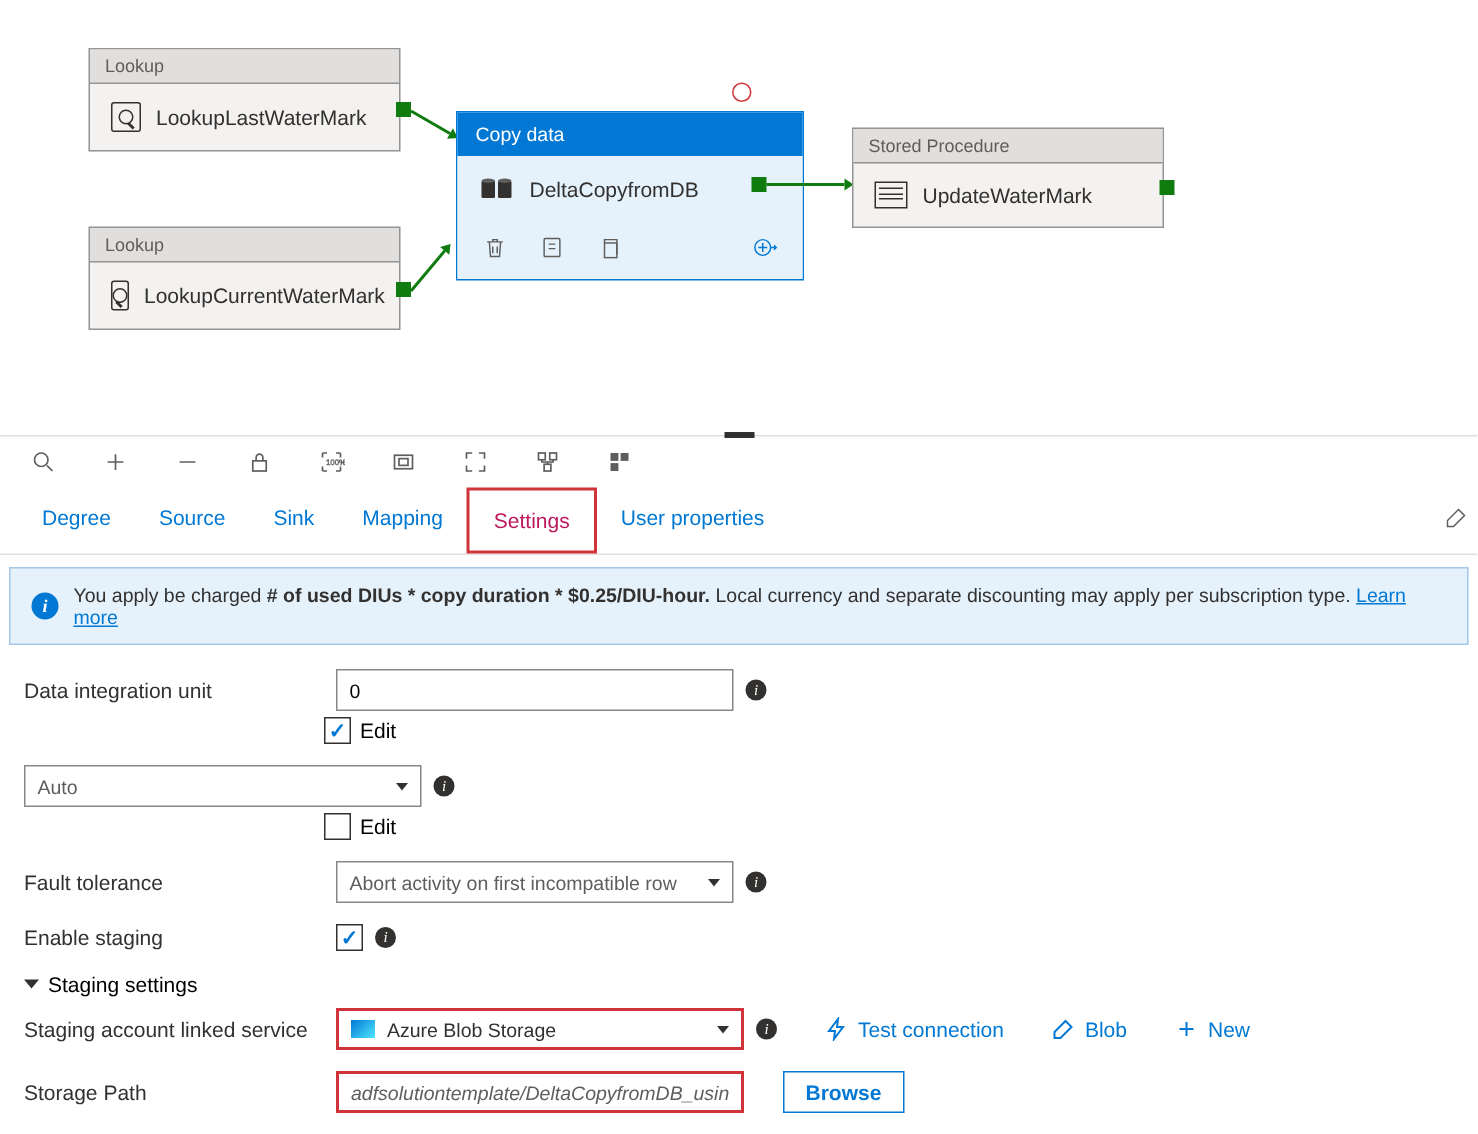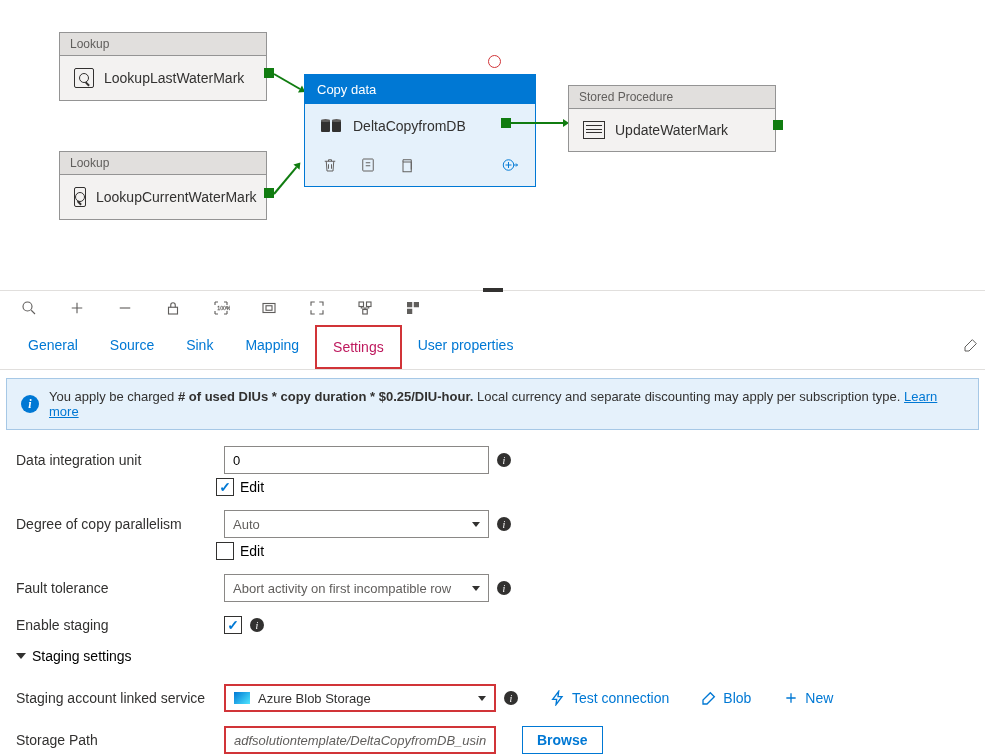--- a/index.html
+++ b/index.html
@@ -158,21 +158,21 @@
       <path d="M7 10v2h10v-2M12 12v2"></path>
     </svg>
   <svg class="tool" viewBox="0 0 24 24" fill="currentColor">
       <rect x="4" y="4" width="7" height="7"></rect>
       <rect x="13" y="4" width="7" height="7"></rect>
       <rect x="4" y="13" width="7" height="7"></rect>
     </svg>
 </div>
 
 <div class="tabs">
-  <div class="tab">General</div>
+  <div class="tab">Degree</div>
   <div class="tab">Source</div>
   <div class="tab">Sink</div>
   <div class="tab">Mapping</div>
   <div class="tab tab-active">Settings</div>
   <div class="tab">User properties</div>
   <svg class="edit-icon" viewBox="0 0 24 24" fill="none" stroke="#605e5c" stroke-width="1.5">
       <path d="M14 4l6 6L9 21H3v-6z"></path>
     </svg>
 </div>
 
@@ -189,21 +189,20 @@
     <div class="row-label">Data integration unit</div>
     <input class="input" value="0" style="">
     <span class="help">i</span>
   </div>
   <div class="row-sub">
     <span class="checkbox checked"></span>
     <span>Edit</span>
   </div>
 
   <div class="row">
-    <div class="row-label">Degree of copy parallelism</div>
     <div class="select">
       <span>Auto</span>
       <span class="caret"></span>
     </div>
     <span class="help">i</span>
   </div>
   <div class="row-sub">
     <span class="checkbox"></span>
     <span>Edit</span>
   </div>
@@ -216,21 +215,21 @@
     </div>
     <span class="help">i</span>
   </div>
 
   <div class="row">
     <div class="row-label">Enable staging</div>
     <span class="checkbox checked"></span>
     <span class="help">i</span>
   </div>
 
-  <div class="collapse" style="margin-bottom:20px">
+  <div class="collapse" style="margin-bottom:8px">
     <span class="tri"></span>
     <span>Staging settings</span>
   </div>
 
   <div class="row">
     <div class="row-label" style="line-height:1.3">Staging account linked service</div>
     <div class="select red-box" style="width:272px">
       <span style="display:flex;align-items:center;gap:8px">
           <span class="blob-icon"></span>
           <span class="select-text">Azure Blob Storage</span>

